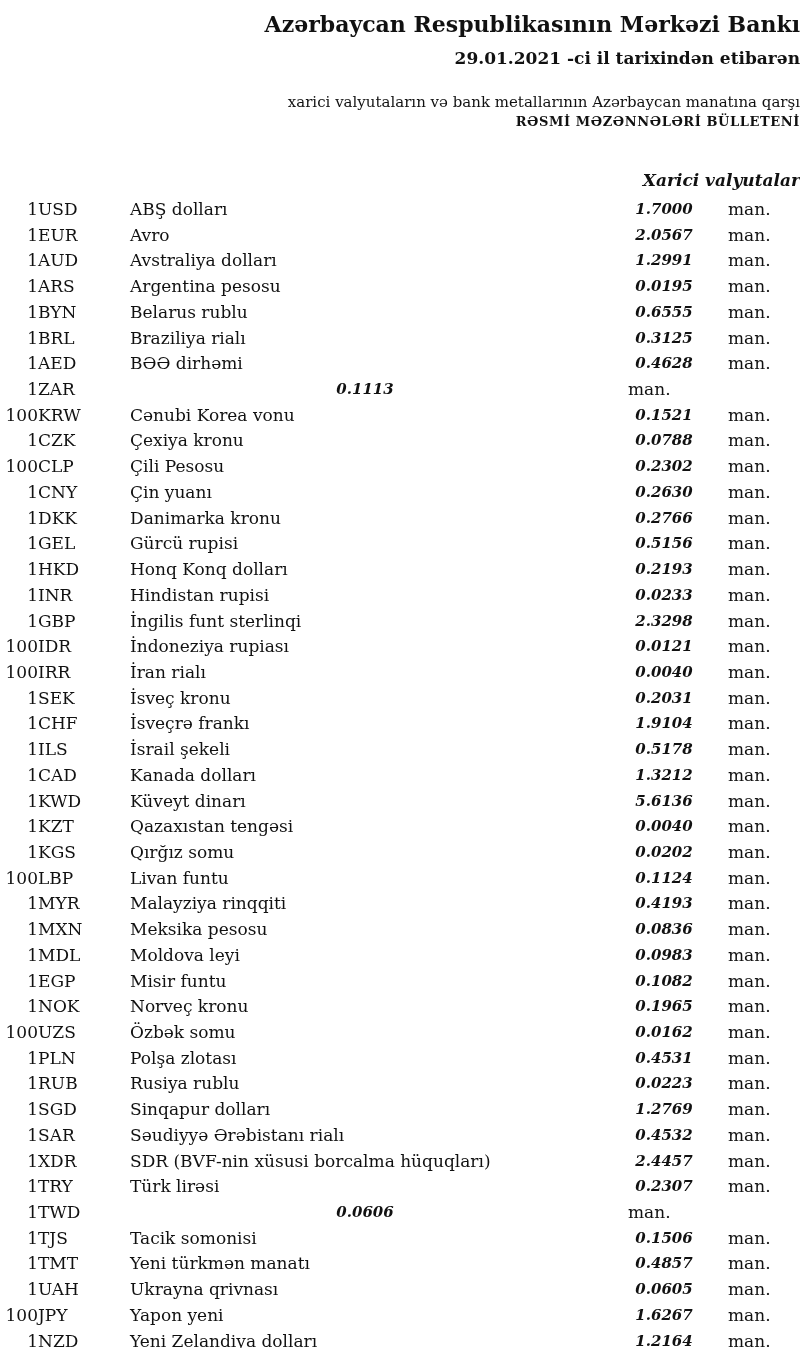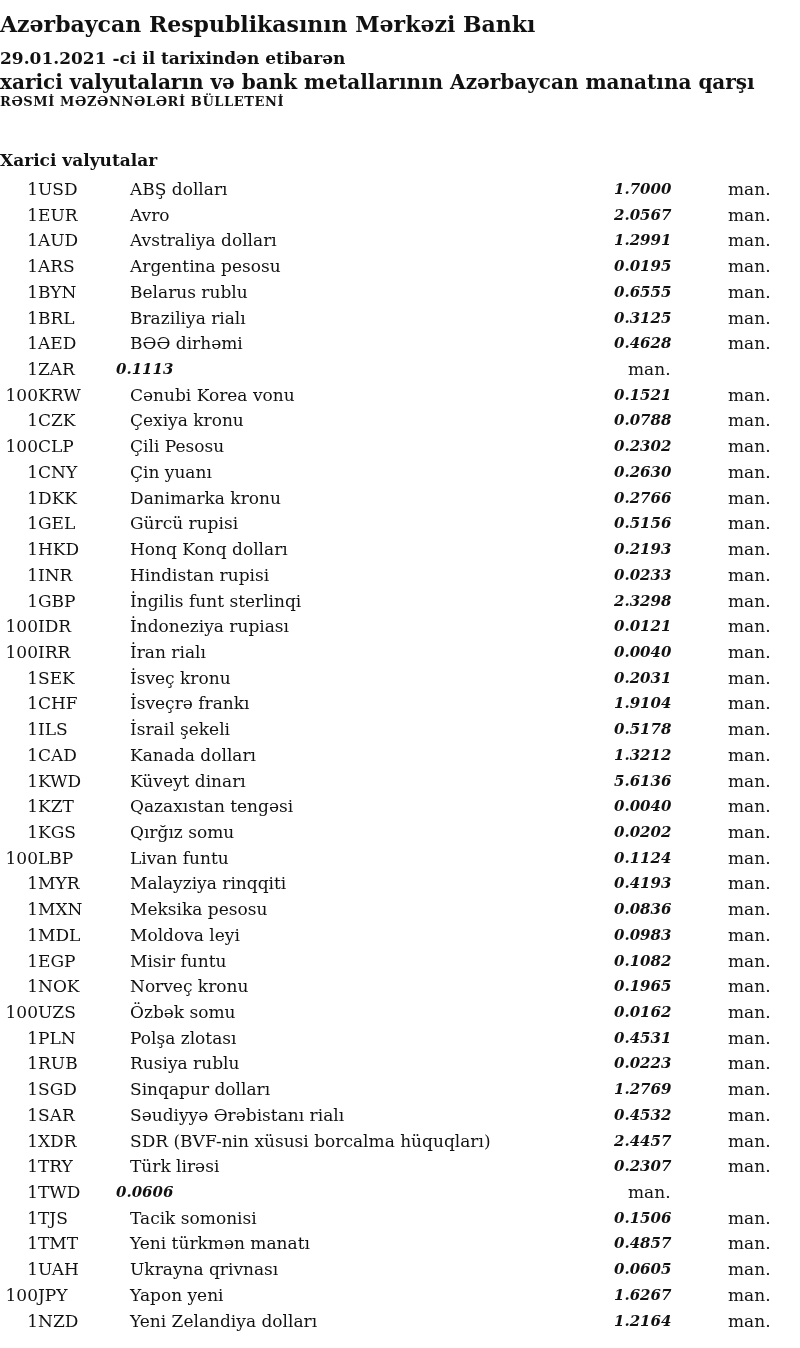--- a/index.html
+++ b/index.html
@@ -6,69 +6,70 @@
   html, body { background: #ffffff; }
   body {
     width: 800px;
     min-height: 1348px;
     margin: 0 auto;
     font-family: "DejaVu Serif", "Liberation Serif", serif;
     color: #111111;
   }
   .doc { padding-top: 10px; }
 
-  .doc-header { text-align: left; }
+  .doc-header { text-align: right; }
   .bank-name {
     font-size: 22px;
     font-weight: bold;
     line-height: 28px;
   }
   .date-line {
     margin-top: 10px;
     font-size: 17px;
     font-weight: bold;
     line-height: 20px;
   }
   .subtitle-line {
-    margin-top: 4px;
-    font-size: 20px;
-    font-weight: bold;
+    margin-top: 24px;
+    font-size: 15px;
+    font-weight: normal;
     line-height: 20px;
   }
   .bulletin-title {
     font-size: 13px;
     font-weight: bold;
     letter-spacing: 0.6px;
     line-height: 20px;
   }
   .section-title {
     margin-top: 38px;
-    text-align: left;
+    text-align: right;
     font-size: 17px;
     font-weight: bold;
     line-height: 20px;
+    font-style: italic;
   }
 
   .rates {
     margin-top: 7px;
     padding-right: 30px;
   }
   .row {
     display: grid;
     grid-template-columns: 38px 78px 1fr 100px 56px;
     line-height: 25.72px;
     height: 25.72px;
     font-size: 17px;
     white-space: nowrap;
   }
   .qty  { text-align: right; }
   .code { }
   .name { padding-left: 14px; overflow: hidden; }
   .rate {
-    text-align: left;
+    text-align: center;
     font-weight: bold;
     font-style: italic;
     font-size: 15px;
   }
   .unit { padding-left: 14px; font-size: 17px; }
 </style>
 </head>
 <body>
 
 <div class="doc">

